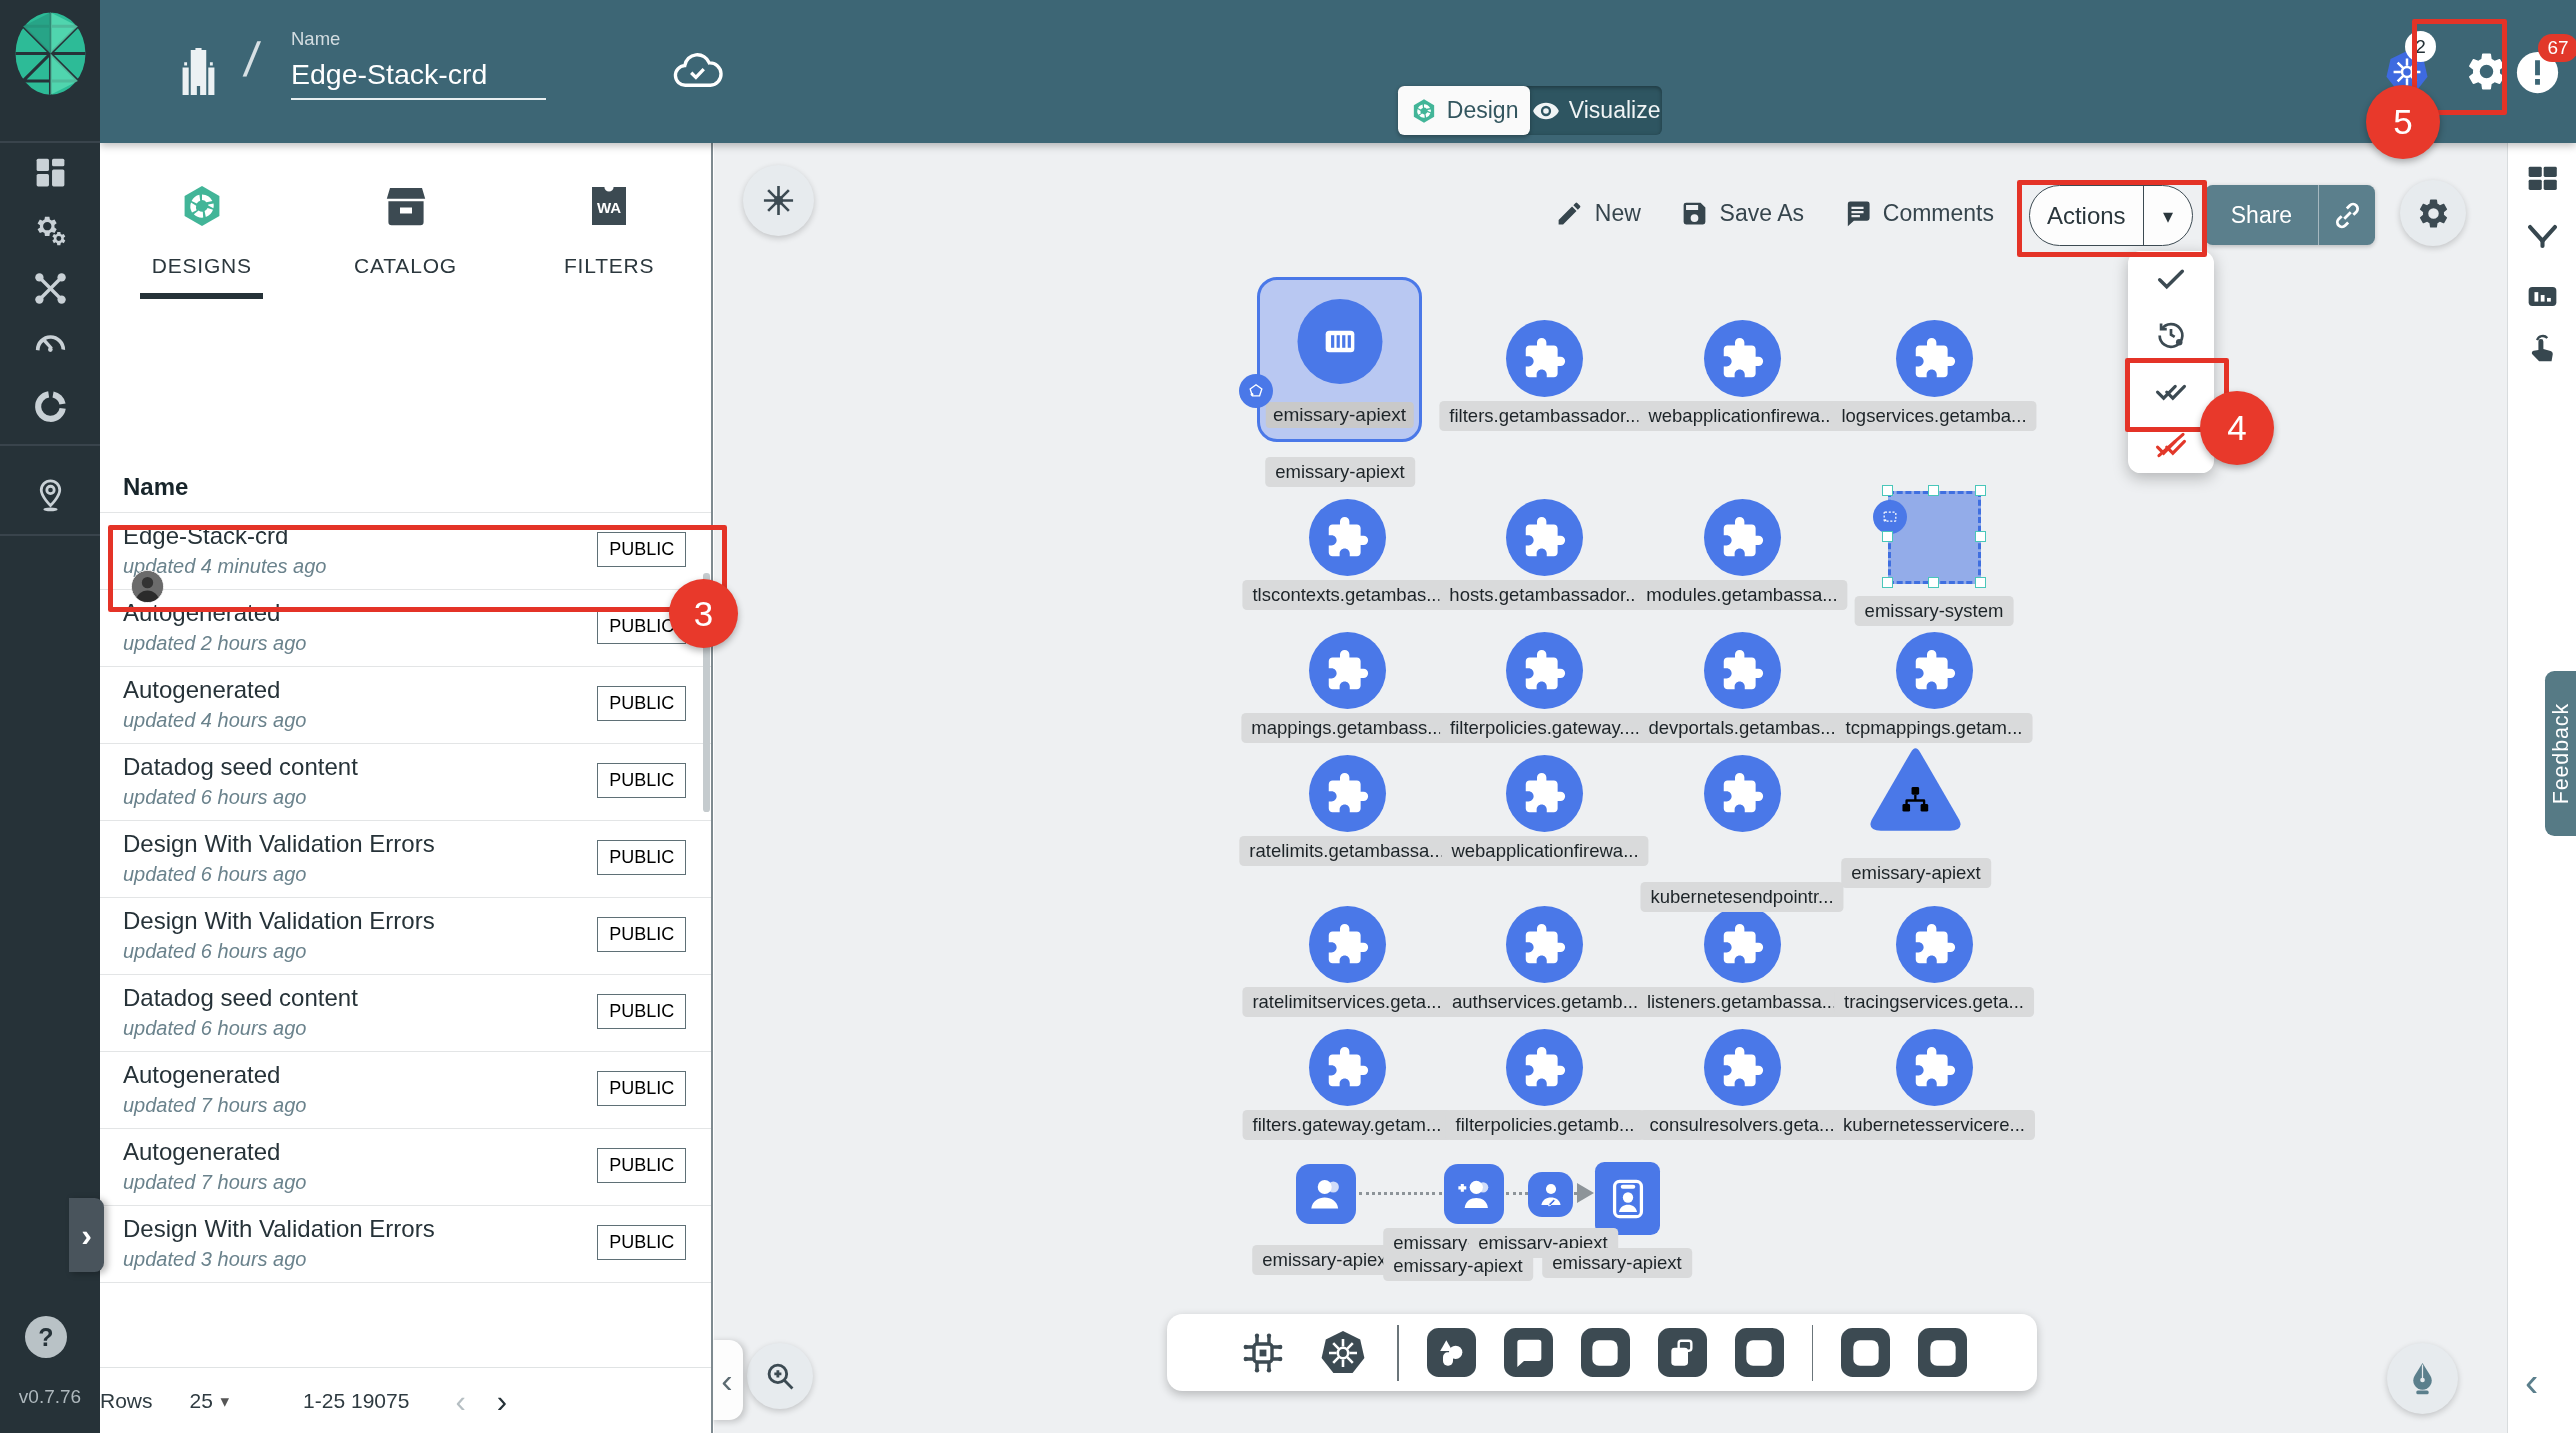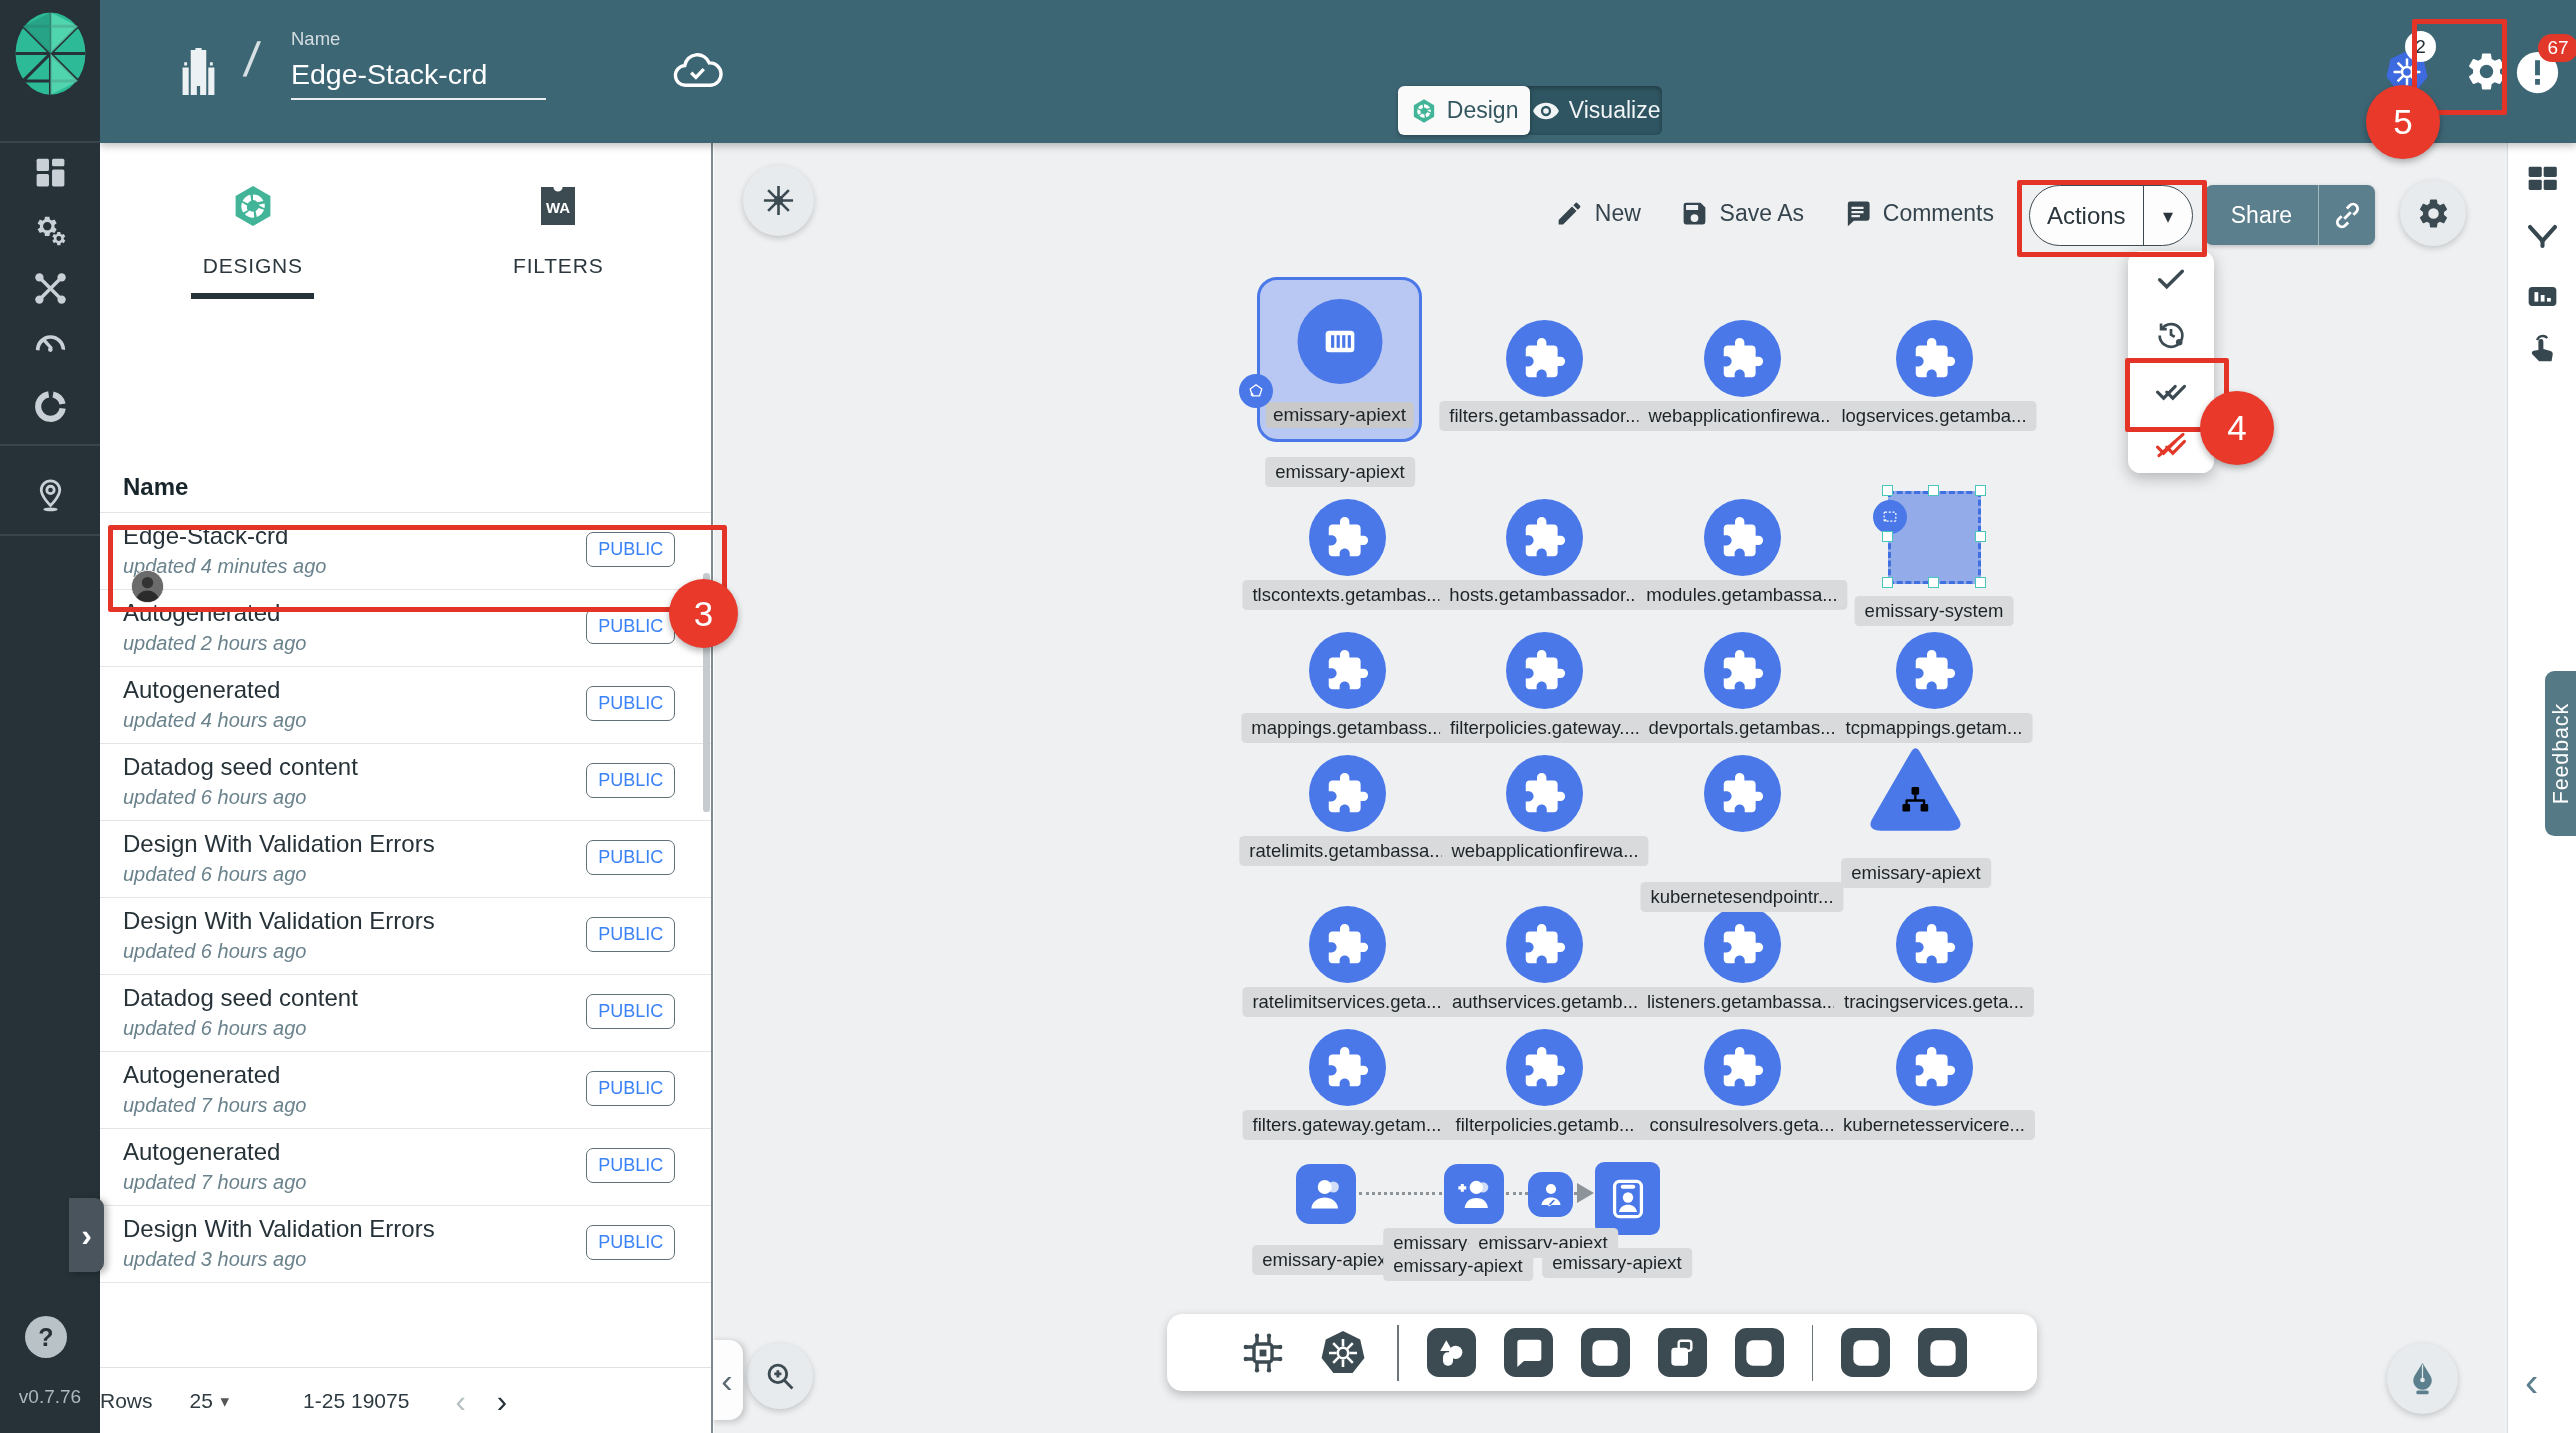--- a/index.html
+++ b/index.html
@@ -51,21 +51,21 @@
   #search-box{position:relative;margin-left:15.4px;width:494px;height:57px;border:1.5px solid #d4d9db;border-radius:7.7px;box-shadow:0 0.8px 3.1px rgba(0,0,0,.12);display:flex;align-items:center;}
   #search-input{border:none;outline:none;flex:1;margin-left:18.5px;font-size:24px;color:#444;font-family:"Liberation Sans",sans-serif;background:transparent;}
   #search-input::placeholder{color:#9aa5ab;}
   #search-box svg{width:32px;height:32px;color:#3c4a52;margin-right:15.4px;}
   .srch-icon{width:34px;height:34px;color:#37474f;margin-left:21.6px;cursor:pointer;}
   #col-header{position:absolute;left:23px;top:330px;font-size:24px;font-weight:bold;color:#17242a;}
   #list-wrap{position:absolute;left:0;top:369px;width:100%;height:864px;border-top:1.5px solid #e3e5e6;}
   .design-row{position:relative;height:76px;border-bottom:1.5px solid #e3e5e6;cursor:pointer;}
   .row-name{position:absolute;left:23px;top:9.3px;font-size:24px;color:#263238;}
   .row-sub{position:absolute;left:23px;top:42px;font-size:20px;font-style:italic;color:#6a828c;}
-  .row-badge{position:absolute;right:36px;top:18.5px;border:1.5px solid #5f7076;border-radius:7px;padding:6.2px 10.8px;font-size:18px;color:#3b82f6;}
+  .row-badge{position:absolute;right:25px;top:18.5px;border:1.5px solid #5f7076;border-radius:0;padding:6.2px 10.8px;font-size:18px;color:#000000;}
   .row-avatar{position:absolute;left:31px;bottom:-14px;width:31px;height:31px;border-radius:50%;background:#4b4b4b;border:1.5px solid #fff;z-index:3;overflow:hidden;}
   #list-scrollbar{position:absolute;right:1.5px;top:430px;width:6.2px;height:239px;background:#c5cbce;border-radius:3.1px;}
   #panel-footer{position:absolute;left:0;bottom:0;width:100%;height:66px;border-top:1.5px solid #e0e3e4;display:flex;align-items:center;font-size:21px;color:#2f3b41;}
   #panel-footer .pg-rows{}
   #panel-footer .pg-size{margin-left:37px;display:flex;align-items:center;gap:7.7px;cursor:pointer;}
   #panel-footer .pg-caret{font-size:17px;color:#555;}
   #panel-footer .pg-range{margin-left:74px;}
   .pg-chip{margin-left:31px;font-size:31px;cursor:pointer;line-height:1;}
   #pg-prev{color:#b6bfc3;margin-left:46px;}
   #pg-next{color:#263238;}
@@ -272,20 +272,27 @@
     <div id="panel-tabs">
       <div class="ptab">
         <svg viewBox="0 0 24 24">
             <path fill="#42b598" d="M12 2l8.7 5v10L12 22l-8.7-5V7z"></path>
             <path fill="#fff" d="M12 6.2a5.8 5.8 0 0 1 5.2 3.3l-3 .6A2.9 2.9 0 0 0 12 9zM6.8 9.5a5.8 5.8 0 0 1 3.9-3.1l.4 3a2.9 2.9 0 0 0-1.7 1.4zM7 15.2a5.8 5.8 0 0 1-.5-4.9l2.6 1.6a2.9 2.9 0 0 0 .2 2.2zM12.6 17.8a5.8 5.8 0 0 1-4.7-1.7l2.4-1.9a2.9 2.9 0 0 0 2.1.7zM17.5 13.9a5.8 5.8 0 0 1-3.6 3.6l-.6-3a2.9 2.9 0 0 0 1.5-1.5zM17.8 10.8a5.8 5.8 0 0 1-.1 2.3l-2.6-1.3a2.9 2.9 0 0 0 0-.6z"></path>
           </svg>
         <span class="plabel">DESIGNS</span>
         <div class="active-bar"></div>
       </div>
       <div class="ptab">
+        <svg viewBox="0 0 24 24" fill="#3c4a52">
+            <path d="M4 3h16l1.6 5.4H2.4zM6 4.6h12v.9H6zm-.5 2h13v.9h-13z"></path>
+            <path d="M3.2 9.6h17.6V20a1.6 1.6 0 0 1-1.6 1.6H4.8A1.6 1.6 0 0 1 3.2 20zm5.8 3.2v3h6v-3z" fill-rule="evenodd"></path>
+          </svg>
+        <span class="plabel">CATALOG</span>
+      </div>
+      <div class="ptab">
         <svg viewBox="0 0 24 24">
             <path fill="#3c4a52" d="M3.5 2.5h6.2a2.3 2.3 0 0 0 4.6 0h6.2v19h-17z"></path>
             <text x="12" y="15.5" text-anchor="middle" font-size="7.5" font-weight="bold" fill="#fff" font-family="Liberation Sans,sans-serif">WA</text>
           </svg>
         <span class="plabel">FILTERS</span>
       </div>
     </div>
     <div id="col-header">Name</div>
     <div id="list-wrap">
         <div class="design-row">

